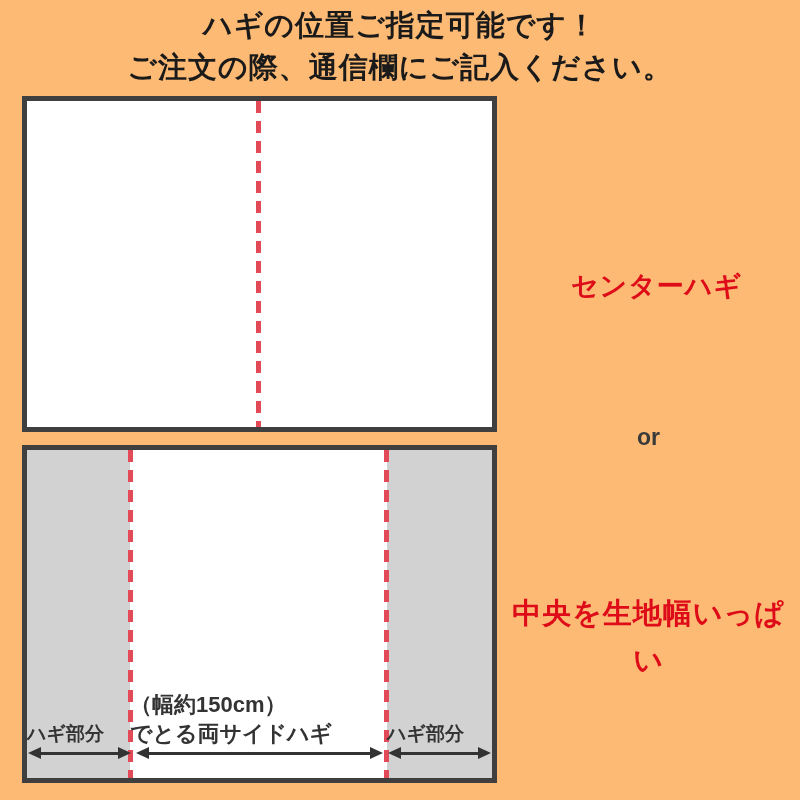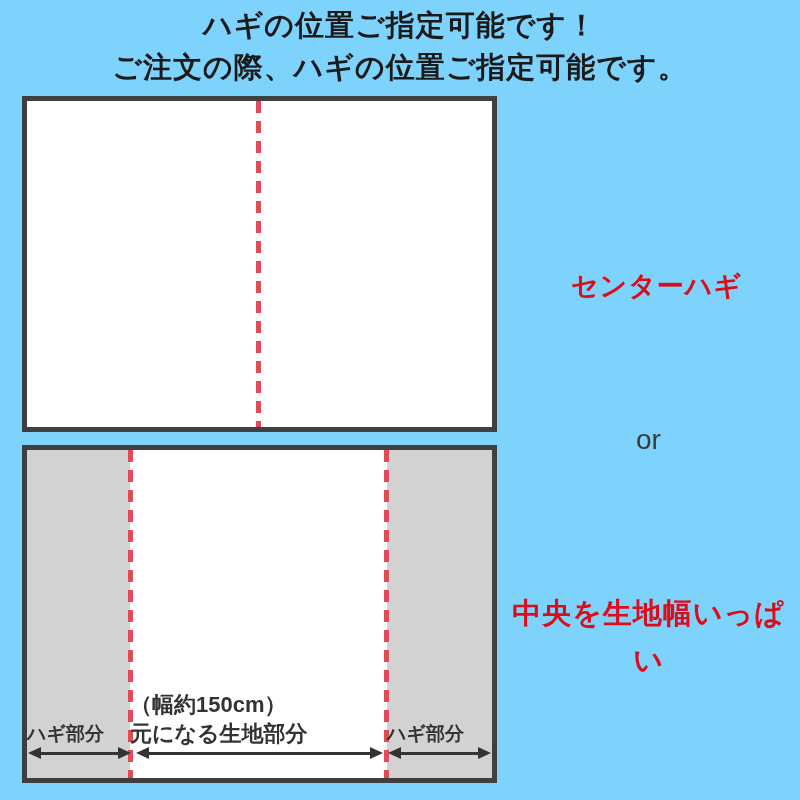--- a/index.html
+++ b/index.html
@@ -8,21 +8,21 @@
     --border-dark:#3f3f3f;
     --panel-gray:#d2d2d2;
     --text-dark:#333333;
   }
   *{margin:0;padding:0;box-sizing:border-box;}
   html,body{background:#fff;}
   body{
     font-family:"Liberation Sans","DejaVu Sans",sans-serif;
     width:800px;height:800px;overflow:hidden;
   }
-  .canvas{position:relative;width:800px;height:800px;background:#7dd3fc;}
+  .canvas{position:relative;width:800px;height:800px;background:#fdba74;}
 
   
   .header{position:absolute;top:4px;left:0;width:800px;text-align:center;color:#1a1a1a;}
   .header .h-line{font-size:29px;font-weight:bold;line-height:42px;letter-spacing:1px;}
 
   
   .rect{position:absolute;left:22px;width:475px;border:5px solid var(--border-dark);background:#fff;}
   .rect-top{top:96px;height:336px;}
   .rect-bottom{top:445px;height:338px;}
 
@@ -35,21 +35,21 @@
   .dash-bottom-right{left:357px;}
 
   .gray-panel{position:absolute;top:0;bottom:0;background:var(--panel-gray);}
   .gray-left{left:0;width:103px;}
   .gray-right{left:360px;width:105px;}
 
   
   .side-label{position:absolute;left:497px;width:303px;text-align:center;color:var(--accent-red-text);font-weight:bold;}
   .label-center-hagi{top:268px;font-size:27px;letter-spacing:1px;margin-left:8px;}
   .or-label{position:absolute;left:497px;width:303px;top:424px;text-align:center;
-            font-size:28px;font-weight:400;color:#3a3a3a;}
+            font-size:23px;font-weight:700;color:#3a3a3a;}
   .label-side-hagi{top:590px;font-size:29px;line-height:47px;letter-spacing:1px;}
 
   
   .sect-label{position:absolute;color:var(--text-dark);font-weight:bold;text-align:left;}
   .sect-left{left:0;width:103px;top:271px;font-size:19px;}
   .sect-right{left:360px;width:105px;top:271px;font-size:19px;}
   .sect-center{left:103px;width:257px;top:240px;font-size:22px;line-height:29px;}
 
   
   .arrow{position:absolute;top:297px;height:13px;}
@@ -62,42 +62,42 @@
   .arrow-center{left:109px;width:247px;}
   .arrow-right{left:361px;width:103px;}
 </style>
 </head>
 <body>
 
 <div class="canvas">
 
   <div class="header">
     <div class="h-line">ハギの位置ご指定可能です！</div>
-    <div class="h-line">ご注文の際、ハギの位置ご指定可能です。</div>
+    <div class="h-line">ご注文の際、通信欄にご記入ください。</div>
   </div>
 
   <div class="rect rect-top">
     <div class="dash-line dash-top-center"></div>
   </div>
 
   <div class="side-label label-center-hagi">センターハギ</div>
 
   <div class="or-label">or</div>
 
   <div class="rect rect-bottom">
     <div class="gray-panel gray-left"></div>
     <div class="gray-panel gray-right"></div>
     <div class="dash-line dash-bottom-left"></div>
     <div class="dash-line dash-bottom-right"></div>
 
     <div class="sect-label sect-left">ハギ部分</div>
 
     <div class="sect-label sect-center">
       <div>（幅約150cm）</div>
-      <div>元になる生地部分</div>
+      <div>でとる両サイドハギ</div>
     </div>
 
     <div class="sect-label sect-right">ハギ部分</div>
 
     <div class="arrow arrow-left">
       <span class="head head-l"></span>
       <span class="line"></span>
       <span class="head head-r"></span>
     </div>
     <div class="arrow arrow-center">

